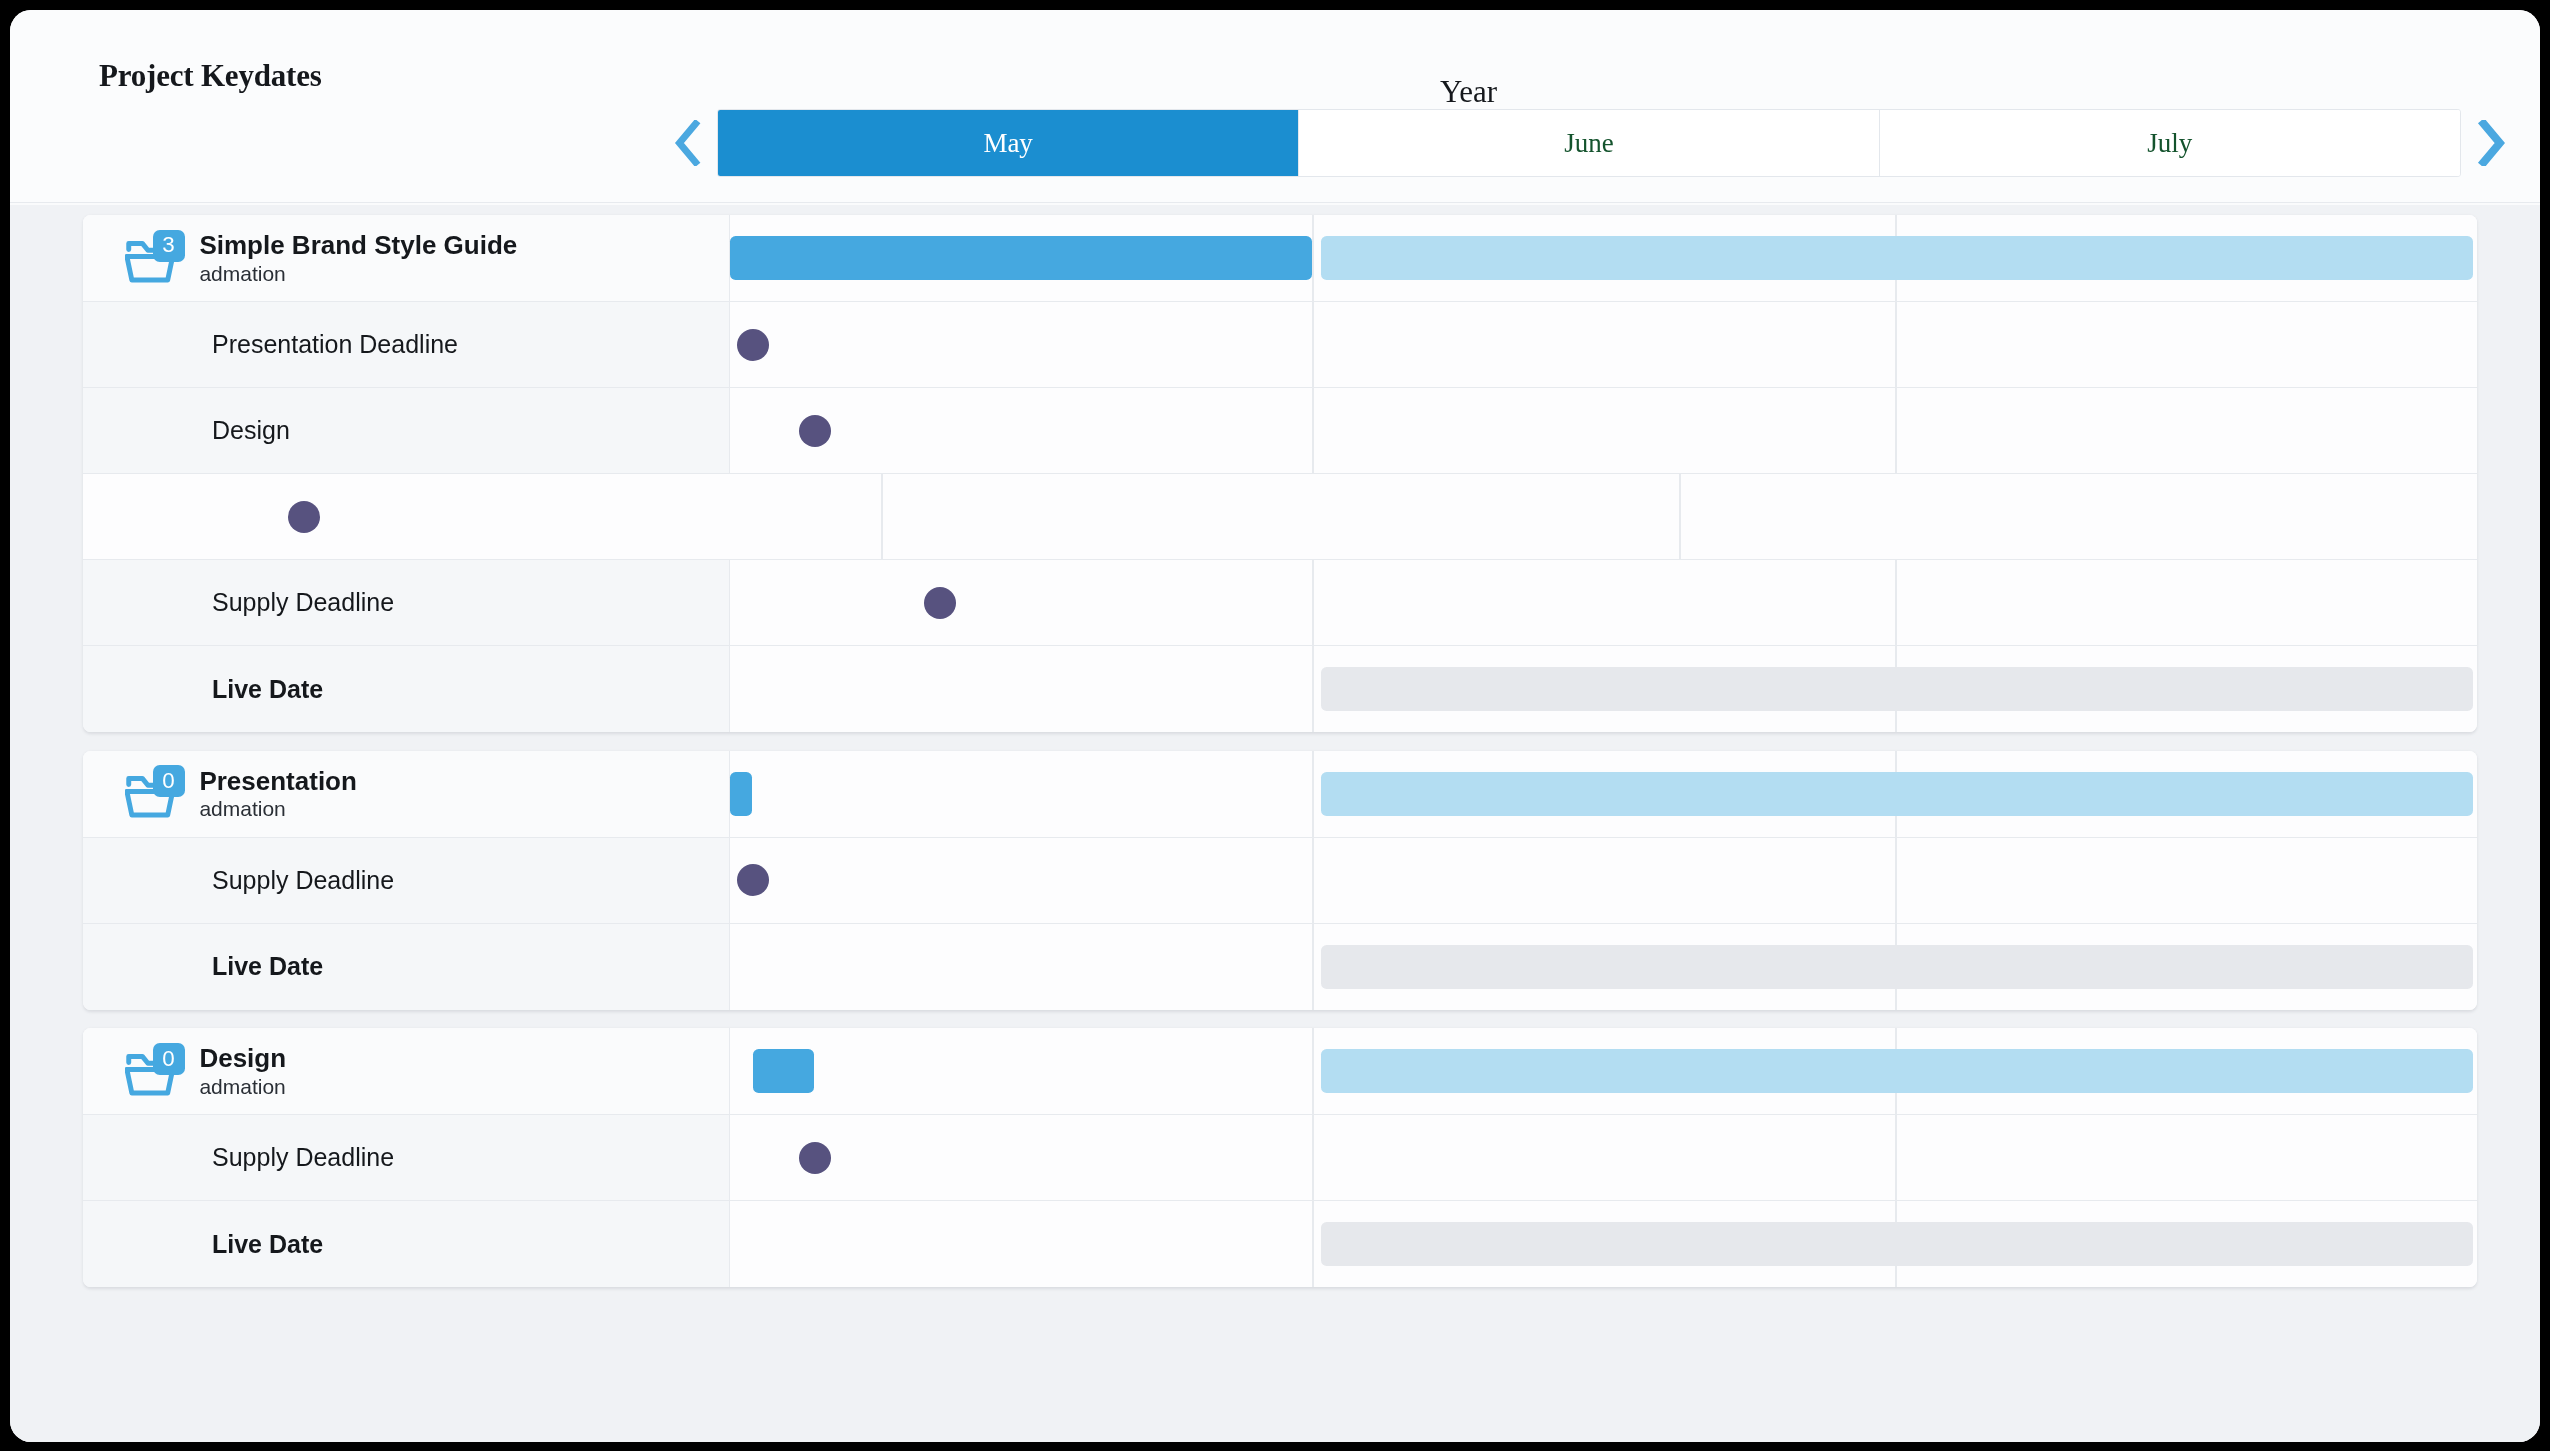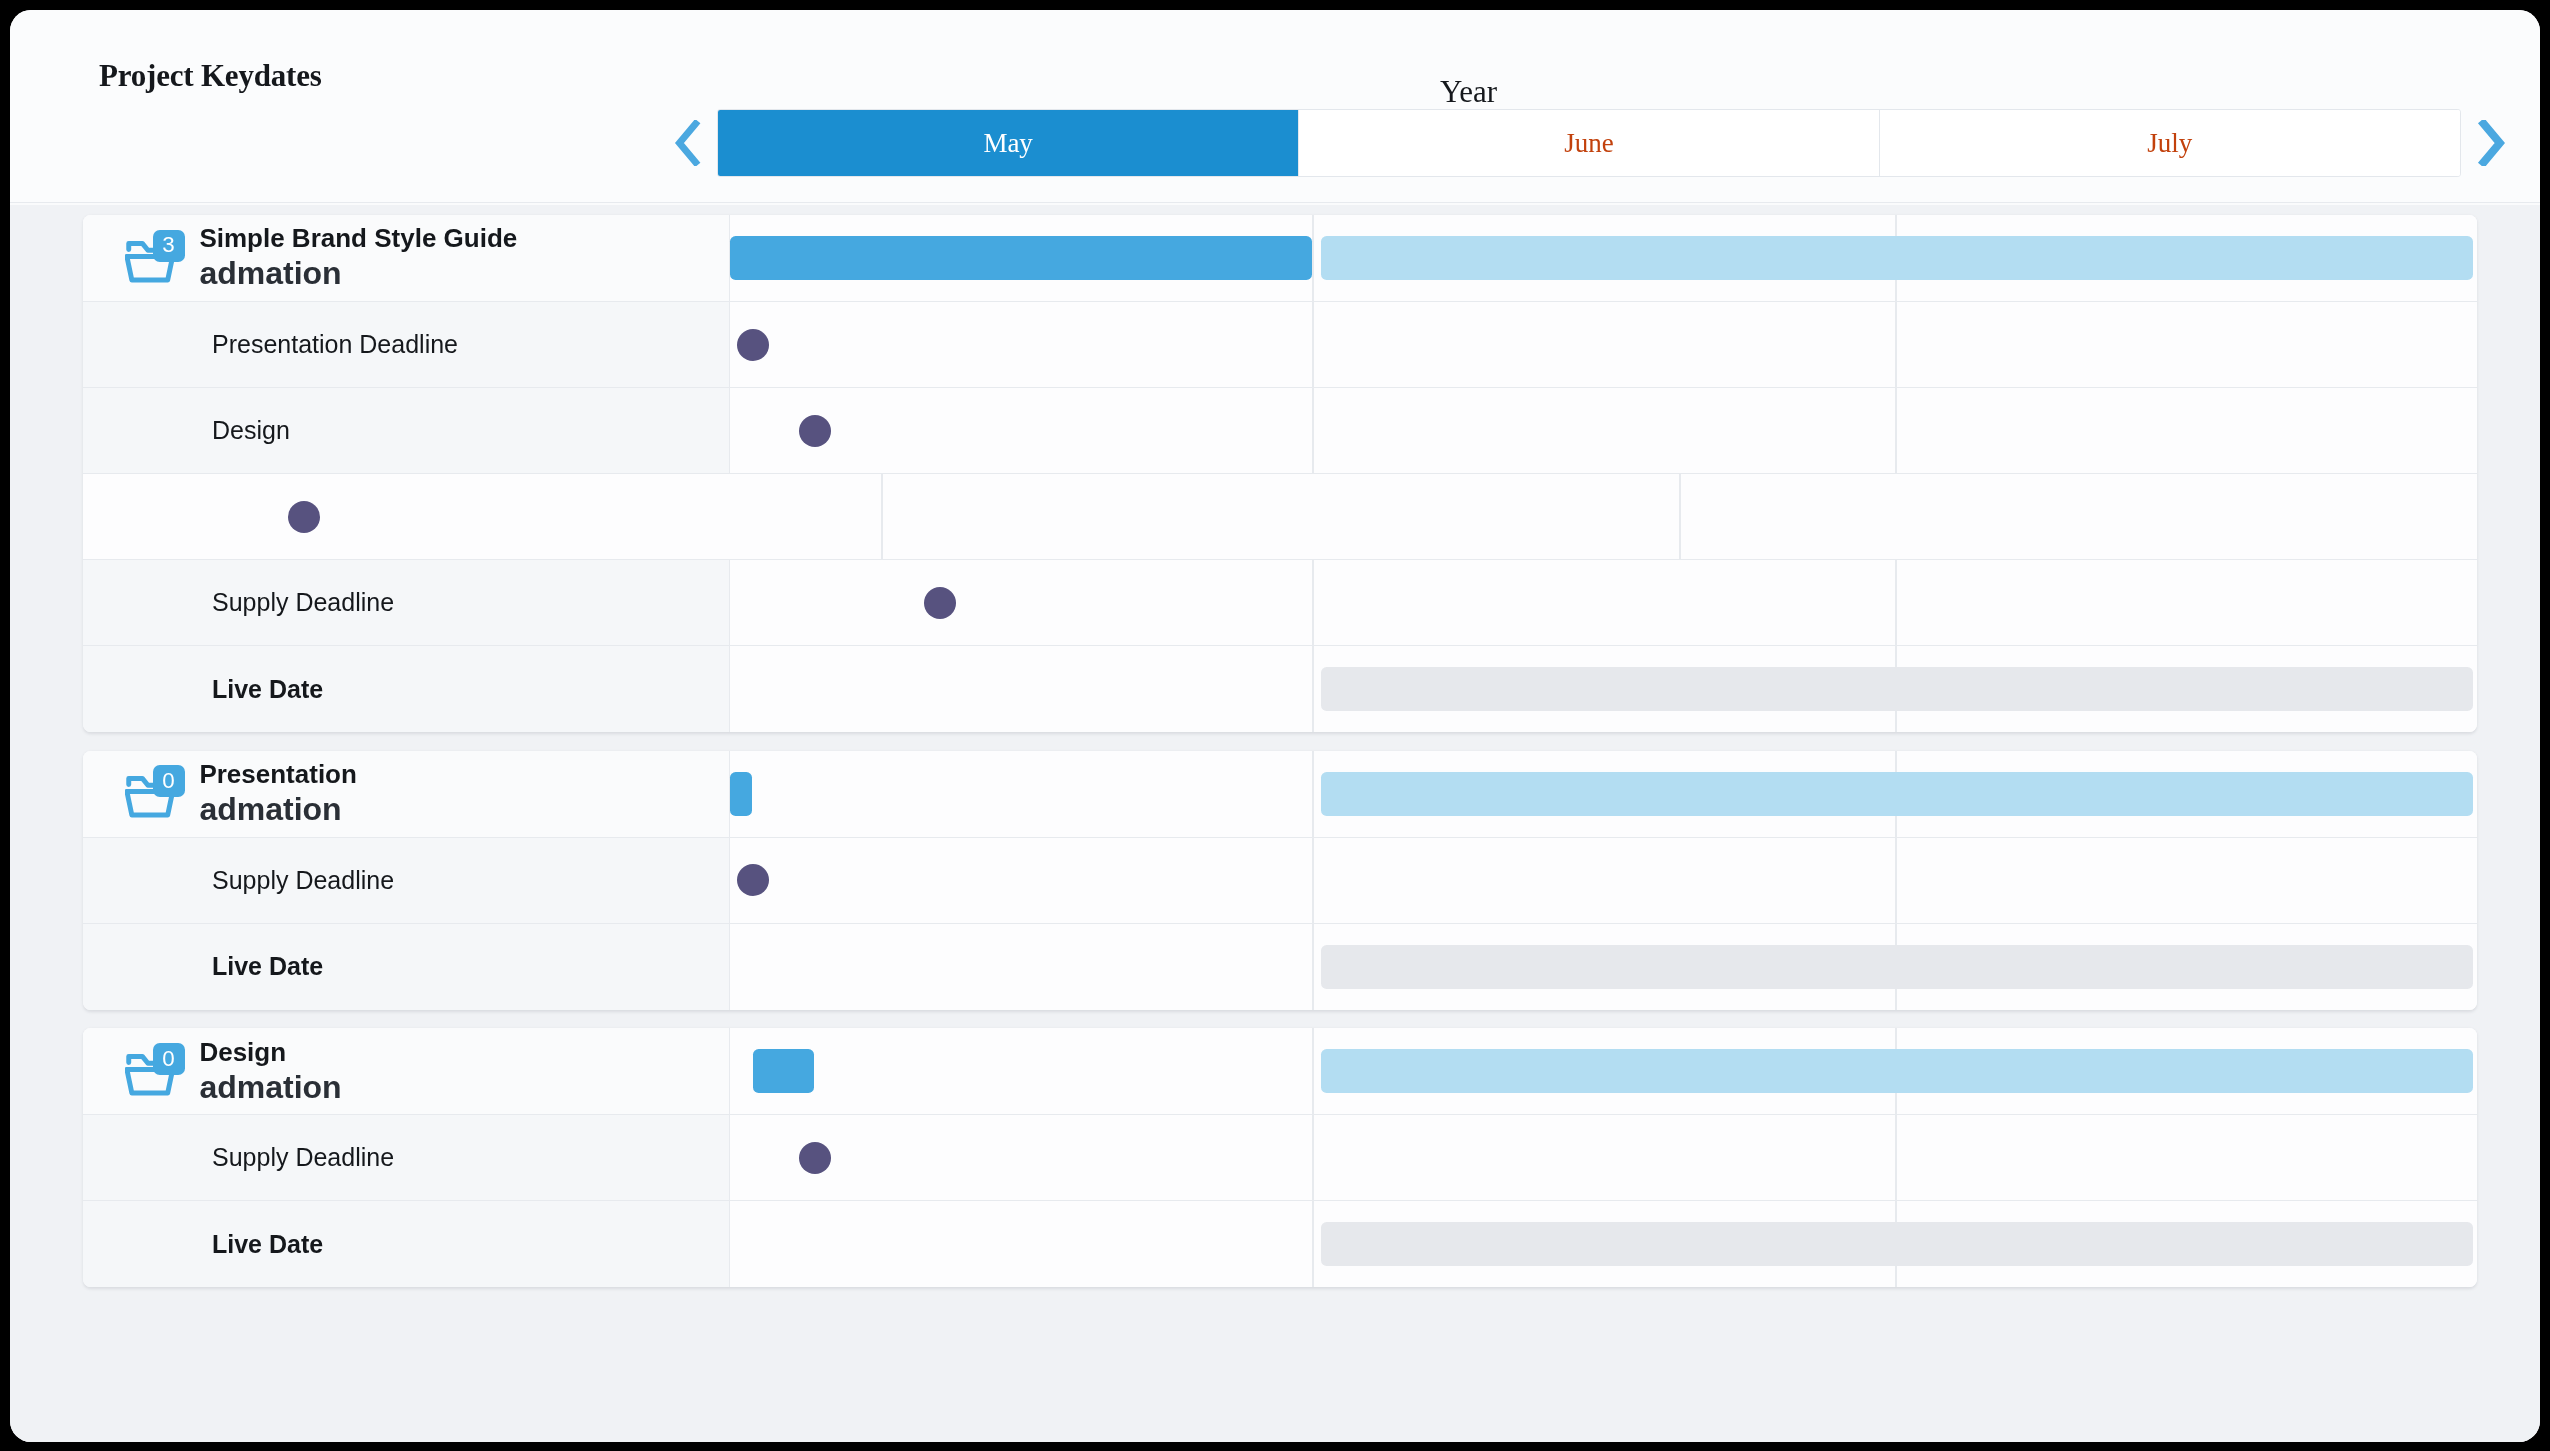--- a/index.html
+++ b/index.html
@@ -73,21 +73,21 @@
     overflow: hidden;
     background: #ffffff;
     margin: 0 11.2px;
   }
   .month-tab {
     flex: 1 1 0;
     display: flex;
     align-items: center;
     justify-content: center;
     font-size: 27px;
-    color: #c2410c;
+    color: #14532d;
     background: #ffffff;
     border-right: 1.9px solid #e3e7ec;
     cursor: pointer;
   }
   .month-tab:last-child { border-right: none; }
   .month-tab.active {
     background: #1b8ed0;
     color: #ffffff;
   }
 
@@ -148,22 +148,22 @@
     line-height: 1;
   }
   .proj-text { display: flex; flex-direction: column; justify-content: center; }
   .proj-name {
     font-size: 26px;
     font-weight: 700;
     color: #15181c;
     line-height: 1.18;
   }
   .proj-client {
-    font-size: 32px;
-    font-weight: 700;
+    font-size: 21px;
+    font-weight: 400;
     color: #2a2f36;
     line-height: 1.2;
   }
   .task-name {
     font-size: 25px;
     color: #15181c;
     padding-left: 87px;
   }
 
   .row-track {

